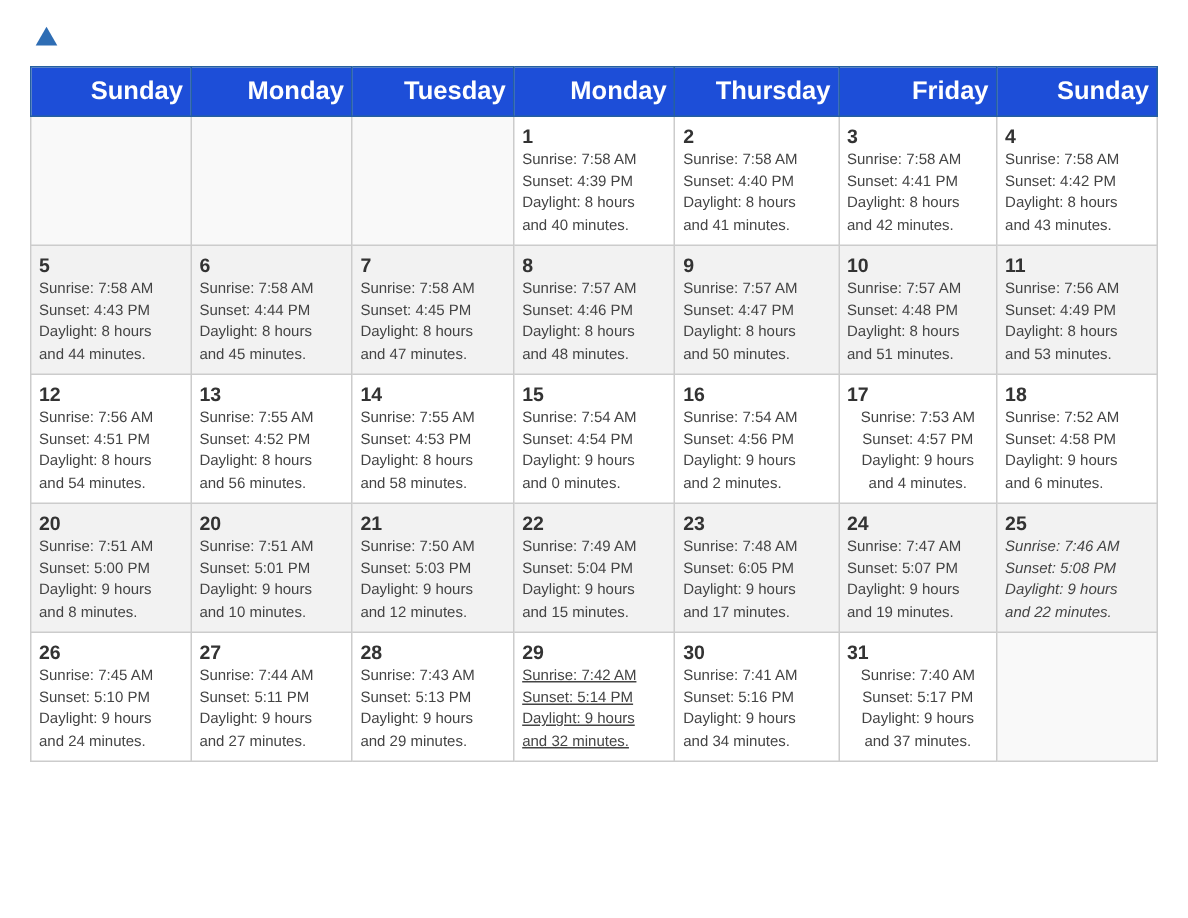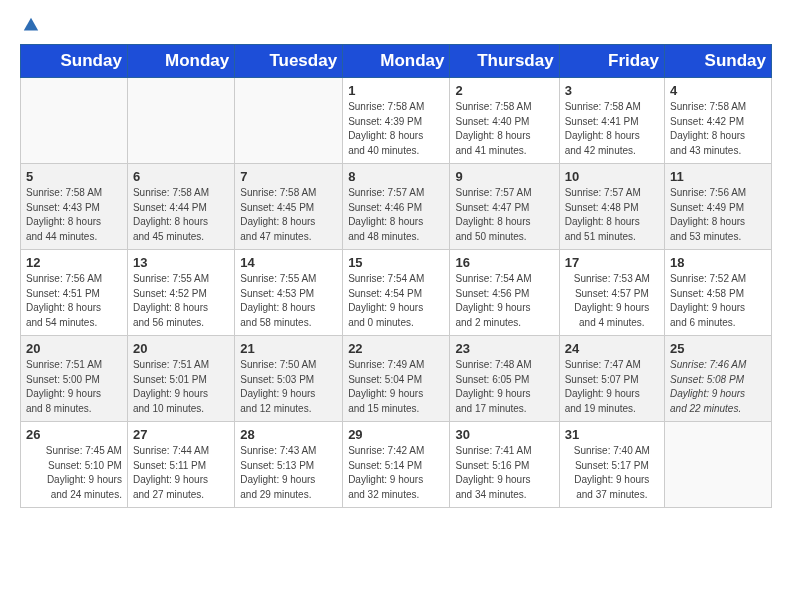--- a/index.html
+++ b/index.html
@@ -322,42 +322,42 @@
             <div class="day-number">25</div>
             <div class="day-info" style="white-space: pre-line; font-style: italic;">Sunrise: 7:46 AM
 Sunset: 5:08 PM
 Daylight: 9 hours
 and 22 minutes.</div>
           </td>
         </tr>
         <tr>
           <td>
             <div class="day-number">26</div>
-            <div class="day-info" style="white-space: pre-line; text-align: right;">Sunrise: 7:45 AM
+            <div class="day-info" style="white-space: pre-line;">Sunrise: 7:45 AM
 Sunset: 5:10 PM
 Daylight: 9 hours
 and 24 minutes.</div>
           </td>
           <td>
             <div class="day-number">27</div>
             <div class="day-info" style="white-space: pre-line;">Sunrise: 7:44 AM
 Sunset: 5:11 PM
 Daylight: 9 hours
 and 27 minutes.</div>
           </td>
           <td>
             <div class="day-number">28</div>
             <div class="day-info" style="white-space: pre-line;">Sunrise: 7:43 AM
 Sunset: 5:13 PM
 Daylight: 9 hours
 and 29 minutes.</div>
           </td>
           <td>
             <div class="day-number">29</div>
-            <div class="day-info" style="white-space: pre-line;">Sunrise: 7:42 AM
+            <div class="day-info" style="white-space: pre-line; text-decoration: underline;">Sunrise: 7:42 AM
 Sunset: 5:14 PM
 Daylight: 9 hours
 and 32 minutes.</div>
           </td>
           <td>
             <div class="day-number">30</div>
             <div class="day-info" style="white-space: pre-line;">Sunrise: 7:41 AM
 Sunset: 5:16 PM
 Daylight: 9 hours
 and 34 minutes.</div>

